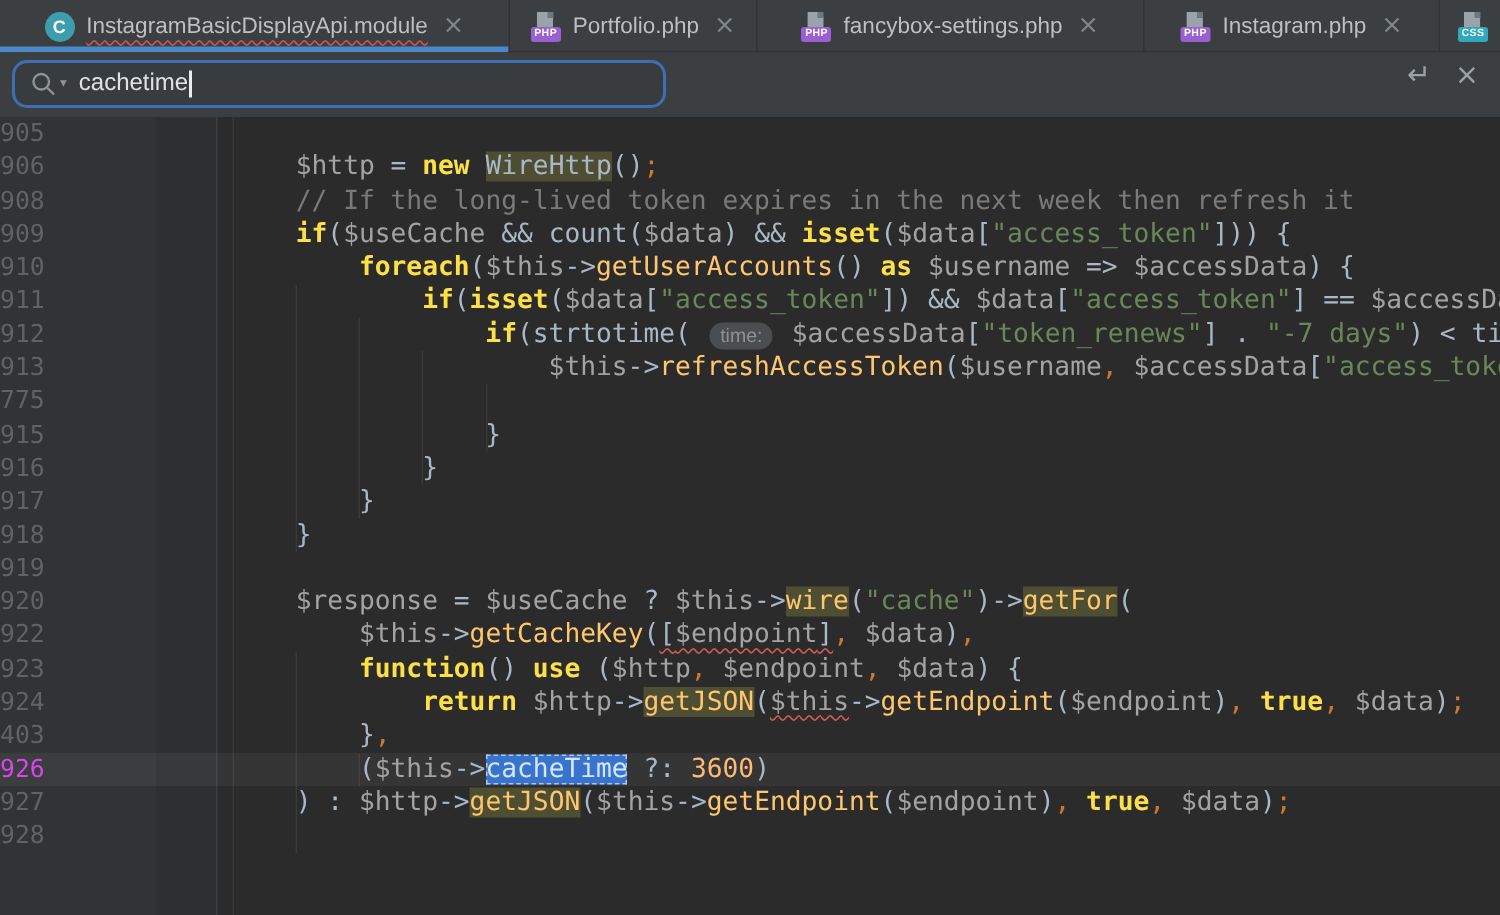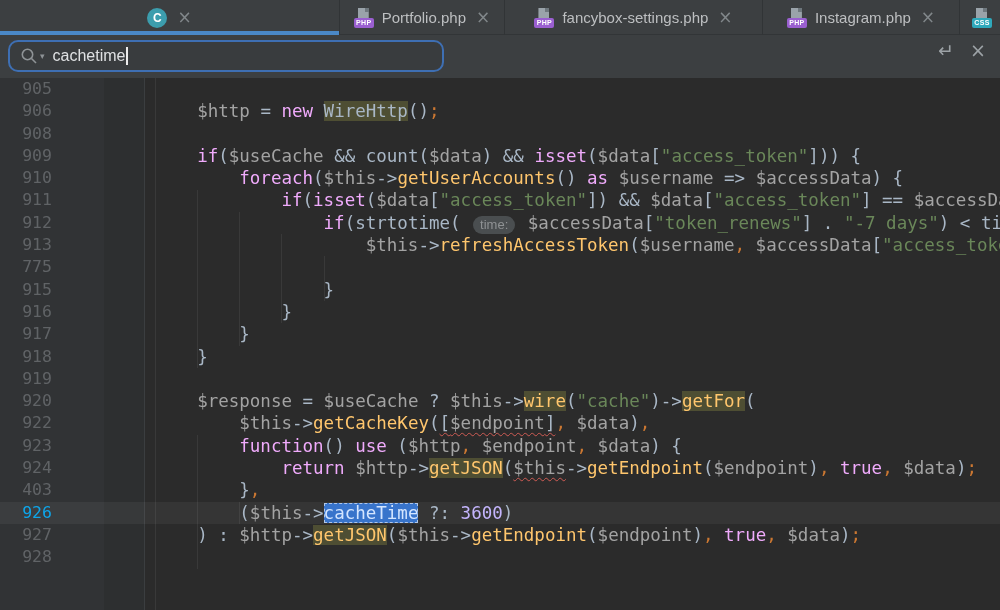--- a/index.html
+++ b/index.html
@@ -42,38 +42,39 @@
   .cb-label{position:absolute;top:49px;font-size:15px;color:#C5C7C9;white-space:nowrap;}
 
   
   #editor{position:absolute;top:78px;left:0;width:1000px;height:532px;background:#2B2B2B;overflow:hidden;}
   .gutter-num-bg{position:absolute;left:0;top:0;width:104px;height:100%;background:#313335;}
   .gutter-strip{position:absolute;left:104px;top:0;width:40px;height:100%;background:#2D2F30;}
   .gutter-border{position:absolute;left:144px;top:0;width:1px;height:100%;background:#3B3E40;}
   #code-rows{position:absolute;left:0;top:0;right:0;bottom:0;font-family:"DejaVu Sans Mono",monospace;font-size:17.5px;}
   .row{position:relative;height:22.3px;line-height:22.3px;white-space:pre;}
   .row.current{background:rgba(255,255,255,0.05);}
-  .ln{position:absolute;left:0;top:0;width:52px;text-align:right;color:#606366;font-size:16.5px;}
-  .row.current .ln{color:#0ea5e9;}
+  .ln{position:absolute;left:0;top:0;width:52px;text-align:left;color:#606366;font-size:16.5px;}
+  .row.current .ln{color:#d946ef;}
   .code{display:block;margin-left:155px;color:#A9B7C6;}
   .guide{position:absolute;width:1px;background:rgba(255,255,255,0.065);}
-  .tk-v{color:#a3a3a3;} .tk-k{color:#f0abfc;} .tk-f{color:#FFC66D;} .tk-b{color:#A9B7C6;}
-  .tk-d{color:#A9B7C6;} .tk-s{color:#6A8759;} .tk-c{color:#7A7A7A;} .tk-n{color:#c4b5fd;}
+  .tk-v{color:#a3a3a3;} .tk-k{color:#fde047;font-weight:bold;} .tk-f{color:#FFC66D;} .tk-b{color:#A9B7C6;}
+  .tk-d{color:#A9B7C6;} .tk-s{color:#6A8759;} .tk-c{color:#7A7A7A;} .tk-n{color:#fdba74;}
   .tk-p{color:#CC7832;}
   .flag-hl{background:#4E4E33;}
   .flag-err{text-decoration:underline;text-decoration-style:wavy;text-decoration-color:#CE5B54;text-decoration-thickness:1px;text-underline-offset:3px;}
   .tk-sel{background:#3874CB;color:#D3E5FF;outline:1px dashed rgba(255,255,255,.6);outline-offset:-1px;}
   .tk-i{font-family:"Liberation Sans",sans-serif;font-size:13px;background:#4A4E50;color:#8F9294;border-radius:9px;padding:1px 7px 2px;margin:0 2px;}
 </style>
 </head>
 <body>
 
 <div class="tabbar">
   <div class="tab active" style="width:340px">
     <span class="circle-icon">C</span>
+    <span class="label err-underline">InstagramBasicDisplayApi.module</span>
     <span class="close">×</span>
   </div>
   <div class="tab" style="width:165px">
     <span class="file-icon">
         <span class="page"></span>
         <span class="fold"></span>
         <span class="badge badge-php">PHP</span>
       </span>
     <span class="label">Portfolio.php</span>
     <span class="close">×</span>
@@ -160,21 +161,21 @@
   <span class="cb-label" style="left:960px">Words</span>
 </div>
 
 <div id="editor">
   <div class="gutter-num-bg"></div>
   <div class="gutter-strip"></div>
   <div class="gutter-border"></div>
   <div id="code-rows">
       <div class="row"><span class="ln">905</span><span class="code"></span></div>
       <div class="row"><span class="ln">906</span><span class="code">    <span class="tk-v">$http</span><span class="tk-d"> = </span><span class="tk-k">new</span><span class="tk-d"> </span><span class="tk-d flag-hl">WireHttp</span><span class="tk-d">()</span><span class="tk-p">;</span></span></div>
-      <div class="row"><span class="ln">908</span></div>
+      <div class="row"><span class="ln">908</span><span class="code">    <span class="tk-c">// If the long-lived token expires in the next week then refresh it</span></span></div>
       <div class="row"><span class="ln">909</span><span class="code">    <span class="tk-k">if</span><span class="tk-d">(</span><span class="tk-v">$useCache</span><span class="tk-d"> &amp;&amp; </span><span class="tk-b">count</span><span class="tk-d">(</span><span class="tk-v">$data</span><span class="tk-d">) &amp;&amp; </span><span class="tk-k">isset</span><span class="tk-d">(</span><span class="tk-v">$data</span><span class="tk-d">[</span><span class="tk-s">"access_token"</span><span class="tk-d">])) {</span></span></div>
       <div class="row"><span class="ln">910</span><span class="code">        <span class="tk-k">foreach</span><span class="tk-d">(</span><span class="tk-v">$this</span><span class="tk-d">-&gt;</span><span class="tk-f">getUserAccounts</span><span class="tk-d">() </span><span class="tk-k">as</span><span class="tk-d"> </span><span class="tk-v">$username</span><span class="tk-d"> =&gt; </span><span class="tk-v">$accessData</span><span class="tk-d">) {</span></span></div>
       <div class="row"><span class="ln">911</span><span class="code">            <span class="tk-k">if</span><span class="tk-d">(</span><span class="tk-k">isset</span><span class="tk-d">(</span><span class="tk-v">$data</span><span class="tk-d">[</span><span class="tk-s">"access_token"</span><span class="tk-d">]) &amp;&amp; </span><span class="tk-v">$data</span><span class="tk-d">[</span><span class="tk-s">"access_token"</span><span class="tk-d">] == </span><span class="tk-v">$accessData</span></span></div>
       <div class="row"><span class="ln">912</span><span class="code">                <span class="tk-k">if</span><span class="tk-d">(</span><span class="tk-b">strtotime</span><span class="tk-d">( </span><span class="tk-i">time:</span><span class="tk-d"> </span><span class="tk-v">$accessData</span><span class="tk-d">[</span><span class="tk-s">"token_renews"</span><span class="tk-d">] . </span><span class="tk-s">"-7 days"</span><span class="tk-d">) &lt; </span><span class="tk-b">time</span></span></div>
       <div class="row"><span class="ln">913</span><span class="code">                    <span class="tk-v">$this</span><span class="tk-d">-&gt;</span><span class="tk-f">refreshAccessToken</span><span class="tk-d">(</span><span class="tk-v">$username</span><span class="tk-p">,</span><span class="tk-d"> </span><span class="tk-v">$accessData</span><span class="tk-d">[</span><span class="tk-s">"access_token"</span></span></div>
       <div class="row"><span class="ln">775</span></div>
       <div class="row"><span class="ln">915</span><span class="code">                <span class="tk-d">}</span></span></div>
       <div class="row"><span class="ln">916</span><span class="code">            <span class="tk-d">}</span></span></div>
       <div class="row"><span class="ln">917</span><span class="code">        <span class="tk-d">}</span></span></div>
       <div class="row"><span class="ln">918</span><span class="code">    <span class="tk-d">}</span></span></div>

